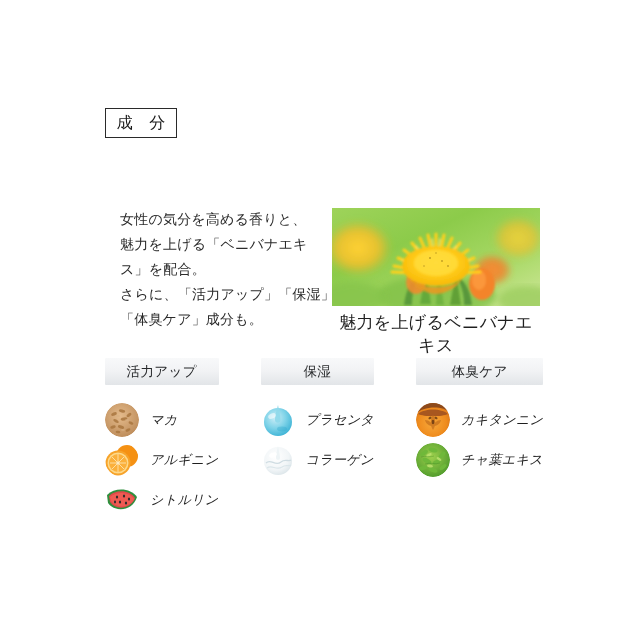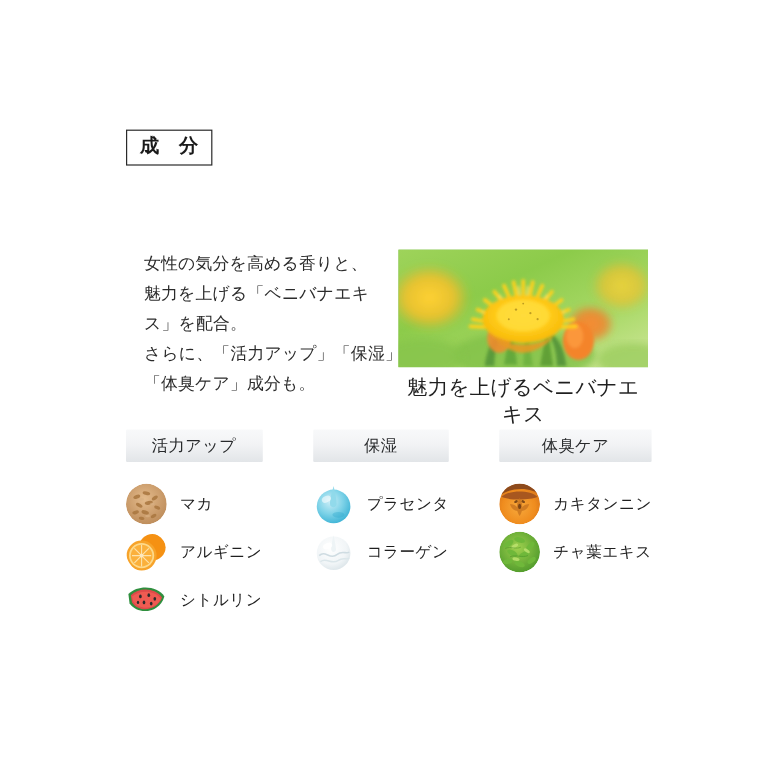--- a/index.html
+++ b/index.html
@@ -29,21 +29,21 @@
     width: 72px;
     height: 30px;
     border: 1.5px solid #2a2a2a;
     box-sizing: border-box;
     display: flex;
     align-items: center;
     justify-content: center;
   }
   .badge-label {
     font-size: 16px;
-    font-weight: 700;
+    font-weight: 400;
     letter-spacing: 6px;
     text-indent: 6px;
     color: #1a1a1a;
     line-height: 1;
   }
 
   
   .heading {
     position: absolute;
     left: 103px;
@@ -110,20 +110,21 @@
     justify-content: center;
     font-size: 13.5px;
     color: #27292b;
     letter-spacing: 0.4px;
   }
   .items { margin-top: 15px; }
   .item {
     display: flex;
     align-items: center;
     height: 40px;
+    font-style: italic;
   }
   .thumb {
     width: 34px;
     height: 34px;
     border-radius: 50%;
     overflow: hidden;
     flex: 0 0 34px;
     background: #fff;
   }
   .thumb svg { display: block; }

